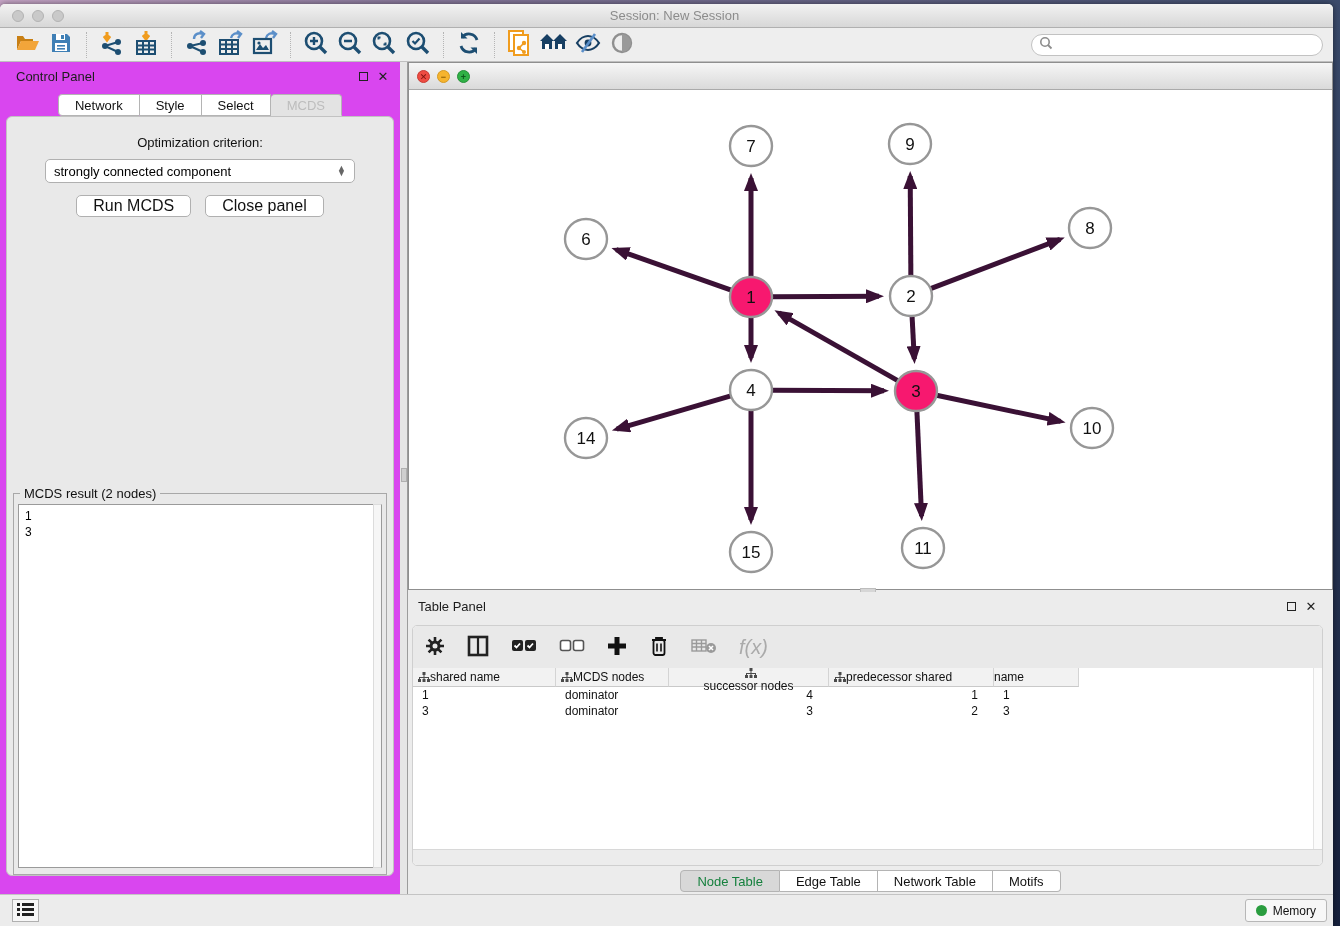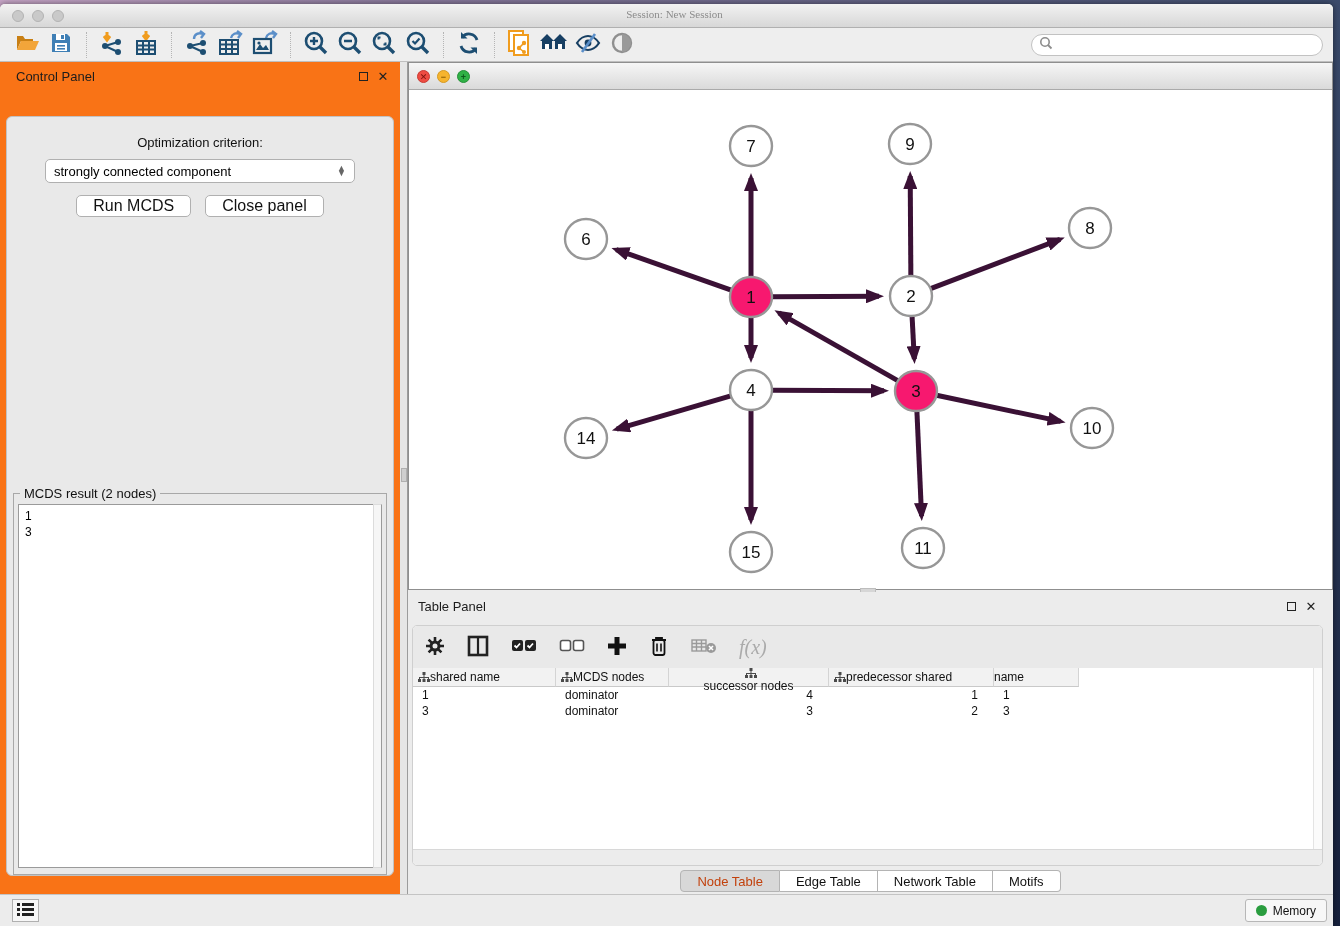--- a/index.html
+++ b/index.html
@@ -4,31 +4,31 @@
 <style>
   * { margin:0; padding:0; box-sizing:border-box; }
   html,body { width:1340px; height:926px; overflow:hidden; font-family:"Liberation Sans","DejaVu Sans",sans-serif; }
   #desktop { position:relative; width:1340px; height:926px; background:linear-gradient(135deg,#c7a6c7 0%,#8a7a9d 18%,#3a4a6b 60%,#16203c 100%); }
   #window { position:absolute; left:0; top:4px; right:7px; bottom:0; background:#ececec; border-radius:5px 5px 0 0; overflow:hidden; box-shadow:0 0 6px rgba(0,0,0,.5); }
 
   
   .titlebar { position:absolute; left:0; right:0; top:0; height:24px; background:linear-gradient(#f2f2f2,#d7d7d7); border-bottom:1px solid #b0b0b0; }
   .traffic { position:absolute; left:12px; top:6px; display:flex; gap:8px; }
   .light { width:12px; height:12px; border-radius:50%; background:#c9c9c9; border:1px solid #b3b3b3; }
-  .win-title { position:absolute; left:16px; right:0; top:4px; text-align:center; font-size:11px; color:#8c8c8c;font-family:Liberation Serif, serif; }
+  .win-title { position:absolute; left:16px; right:0; top:4px; text-align:center; font-size:13px; color:#8c8c8c; }
 
   
   .toolbar { position:absolute; left:0; right:0; top:24px; height:34px; background:#eeeeee; border-bottom:1px solid #bfbfbf; display:flex; align-items:center; padding-left:10px; }
   .tb-btn { width:34px; height:30px; display:flex; align-items:center; justify-content:center; background:none; border:none; cursor:pointer; flex:0 0 auto; }
   .tb-sep { width:1px; height:26px; border-left:1px dotted #b5b5b5; margin:0 8px; flex:0 0 auto; }
   .searchbox { position:absolute; right:10px; top:6px; width:292px; height:22px; background:#fff; border:1px solid #c2c2c2; border-radius:12px; display:flex; align-items:center; padding-left:6px; }
   .searchbox input { border:none; outline:none; flex:1; font-size:12px; background:transparent; height:18px; }
 
   
-  .control-panel { position:absolute; left:0; top:58px; width:400px; bottom:32px; background:#f97316; }
+  .control-panel { position:absolute; left:0; top:58px; width:400px; bottom:32px; background:#d946ef; }
   .cp-header { position:absolute; left:0; right:0; top:0; height:28px; }
   .cp-header .ttl { position:absolute; left:16px; top:7px; font-size:13px; color:#1c1c1c; }
   .panel-ctl { position:absolute; top:7px; width:14px; height:14px; display:flex; align-items:center; justify-content:center; font-size:13px; color:#222; cursor:pointer; }
   .float-glyph { width:9px; height:9px; border:1.5px solid #222; }
   .cp-tabs { position:absolute; left:0; right:0; top:32px; display:flex; justify-content:center; }
   .seg { height:22px; padding:0 16px; font-size:13px; line-height:22px; background:#fff; border:1px solid #b4b4b4; border-left:none; color:#111; cursor:pointer; }
   .seg.first { border-left:1px solid #b4b4b4; border-radius:4px 0 0 4px; }
   .seg.mcds-active { background:#e3e3e3; color:#bdbdbd; border-radius:4px 4px 0 0; border-bottom-color:#e3e3e3; }
   .cp-box { position:absolute; left:6px; right:6px; top:54px; bottom:18px; background:#e9e9e9; border:1px solid #c2c2c2; border-radius:6px; }
   .opt-label { position:absolute; left:0; right:0; top:18px; text-align:center; font-size:13px; color:#111; }
@@ -61,34 +61,34 @@
   
   .h-grip { position:absolute; left:860px; top:584px; width:16px; height:7px; background:#d6d6d6; border:1px solid #bdbdbd; cursor:row-resize; }
 
   
   .table-panel { position:absolute; left:408px; right:0; top:588px; bottom:32px; background:#ececec; }
   .tp-header { position:absolute; left:0; right:5px; top:0; height:28px; }
   .tp-header .ttl { position:absolute; left:10px; top:7px; font-size:13px; color:#1c1c1c; }
   .tp-box { position:absolute; left:4px; right:10px; top:33px; bottom:28px; border:1px solid #cfcfcf; border-radius:5px; background:#fff; display:flex; flex-direction:column; overflow:hidden; }
   .tp-toolbar { height:42px; background:#e9e9e9; display:flex; align-items:center; padding-left:12px; gap:22px; flex:0 0 auto; }
   .tp-tbtn { background:none; border:none; display:flex; align-items:center; justify-content:center; cursor:pointer; height:30px; }
-  .fx { font-family:Liberation Serif, serif; font-style:italic; font-size:20px; color:#aaa; }
+  .fx { font-family:Liberation Sans, sans-serif; font-style:italic; font-size:20px; color:#aaa; }
   .tp-tablewrap { flex:1; position:relative; background:#fff; overflow:hidden; }
   .tp-headrow { display:flex; height:19px; }
   .th-cell { background:#f2f2f2; border-right:1px solid #d4d4d4; border-bottom:1px solid #c9c9c9; font-size:12px; color:#111; display:flex; align-items:center; cursor:pointer; flex:0 0 auto; }
   .th-cell .lbl { flex:1; }
   .th-icon { margin-left:5px; flex:0 0 auto; display:flex; }
   .tp-row { display:flex; height:16px; font-size:12px; color:#111; cursor:default; }
   .td-cell { flex:0 0 auto; overflow:hidden; white-space:nowrap; padding-top:1px; }
   .td-left { text-align:left; padding-left:9px; }
   .td-right { text-align:right; padding-right:16px; }
   .tp-vscroll { position:absolute; right:0; top:0; bottom:0; width:9px; background:#fbfbfb; border-left:1px solid #e4e4e4; }
   .tp-footer { height:16px; background:#ececec; border-top:1px solid #d8d8d8; flex:0 0 auto; }
   .tp-tabs { position:absolute; left:0; right:0; bottom:2px; display:flex; justify-content:center; }
-  .tp-tabs .seg.sel { background:#d8d8d8; color:#c2410c; border-radius:4px 0 0 4px; border-left:1px solid #b4b4b4; }
+  .tp-tabs .seg.sel { background:#d8d8d8; color:#15803d; border-radius:4px 0 0 4px; border-left:1px solid #b4b4b4; }
   .tp-tabs .seg.last { border-radius:0 4px 4px 0; }
 
   
   .statusbar { position:absolute; left:0; right:0; bottom:0; height:32px; background:#ececec; border-top:1px solid #c4c4c4; }
   .list-btn { position:absolute; left:12px; top:4px; width:27px; height:23px; background:#f7f7f7; border:1px solid #b0b0b0; display:flex; align-items:center; justify-content:center; cursor:pointer; }
   .mem-btn { position:absolute; right:6px; top:4px; height:23px; background:#f7f7f7; border:1px solid #b7b7b7; border-radius:3px; display:flex; align-items:center; gap:6px; padding:0 10px; font-size:12px; color:#111; cursor:pointer; }
   .mem-dot { width:11px; height:11px; border-radius:50%; background:#2a9d3f; }
 </style>
 </head>
 <body>
@@ -250,20 +250,26 @@
   <div class="control-panel">
     <div class="cp-header">
       <span class="ttl">Control Panel</span>
       <span class="panel-ctl" style="right:30px;">
             <span class="float-glyph"></span>
           </span>
       <span class="panel-ctl" style="right:10px; font-weight:bold;">
             <span>✕</span>
           </span>
     </div>
+    <div class="cp-tabs">
+          <span class="seg first">Network</span>
+          <span class="seg">Style</span>
+          <span class="seg">Select</span>
+          <span class="seg mcds-active">MCDS</span>
+        </div>
     <div class="cp-box">
       <div class="opt-label">Optimization criterion:</div>
       <div class="cp-select">
         <span class="val">strongly connected component</span>
         <span class="stepper">
               <span>▲</span>
               <span>▼</span>
             </span>
       </div>
       <div class="cp-btnrow">

